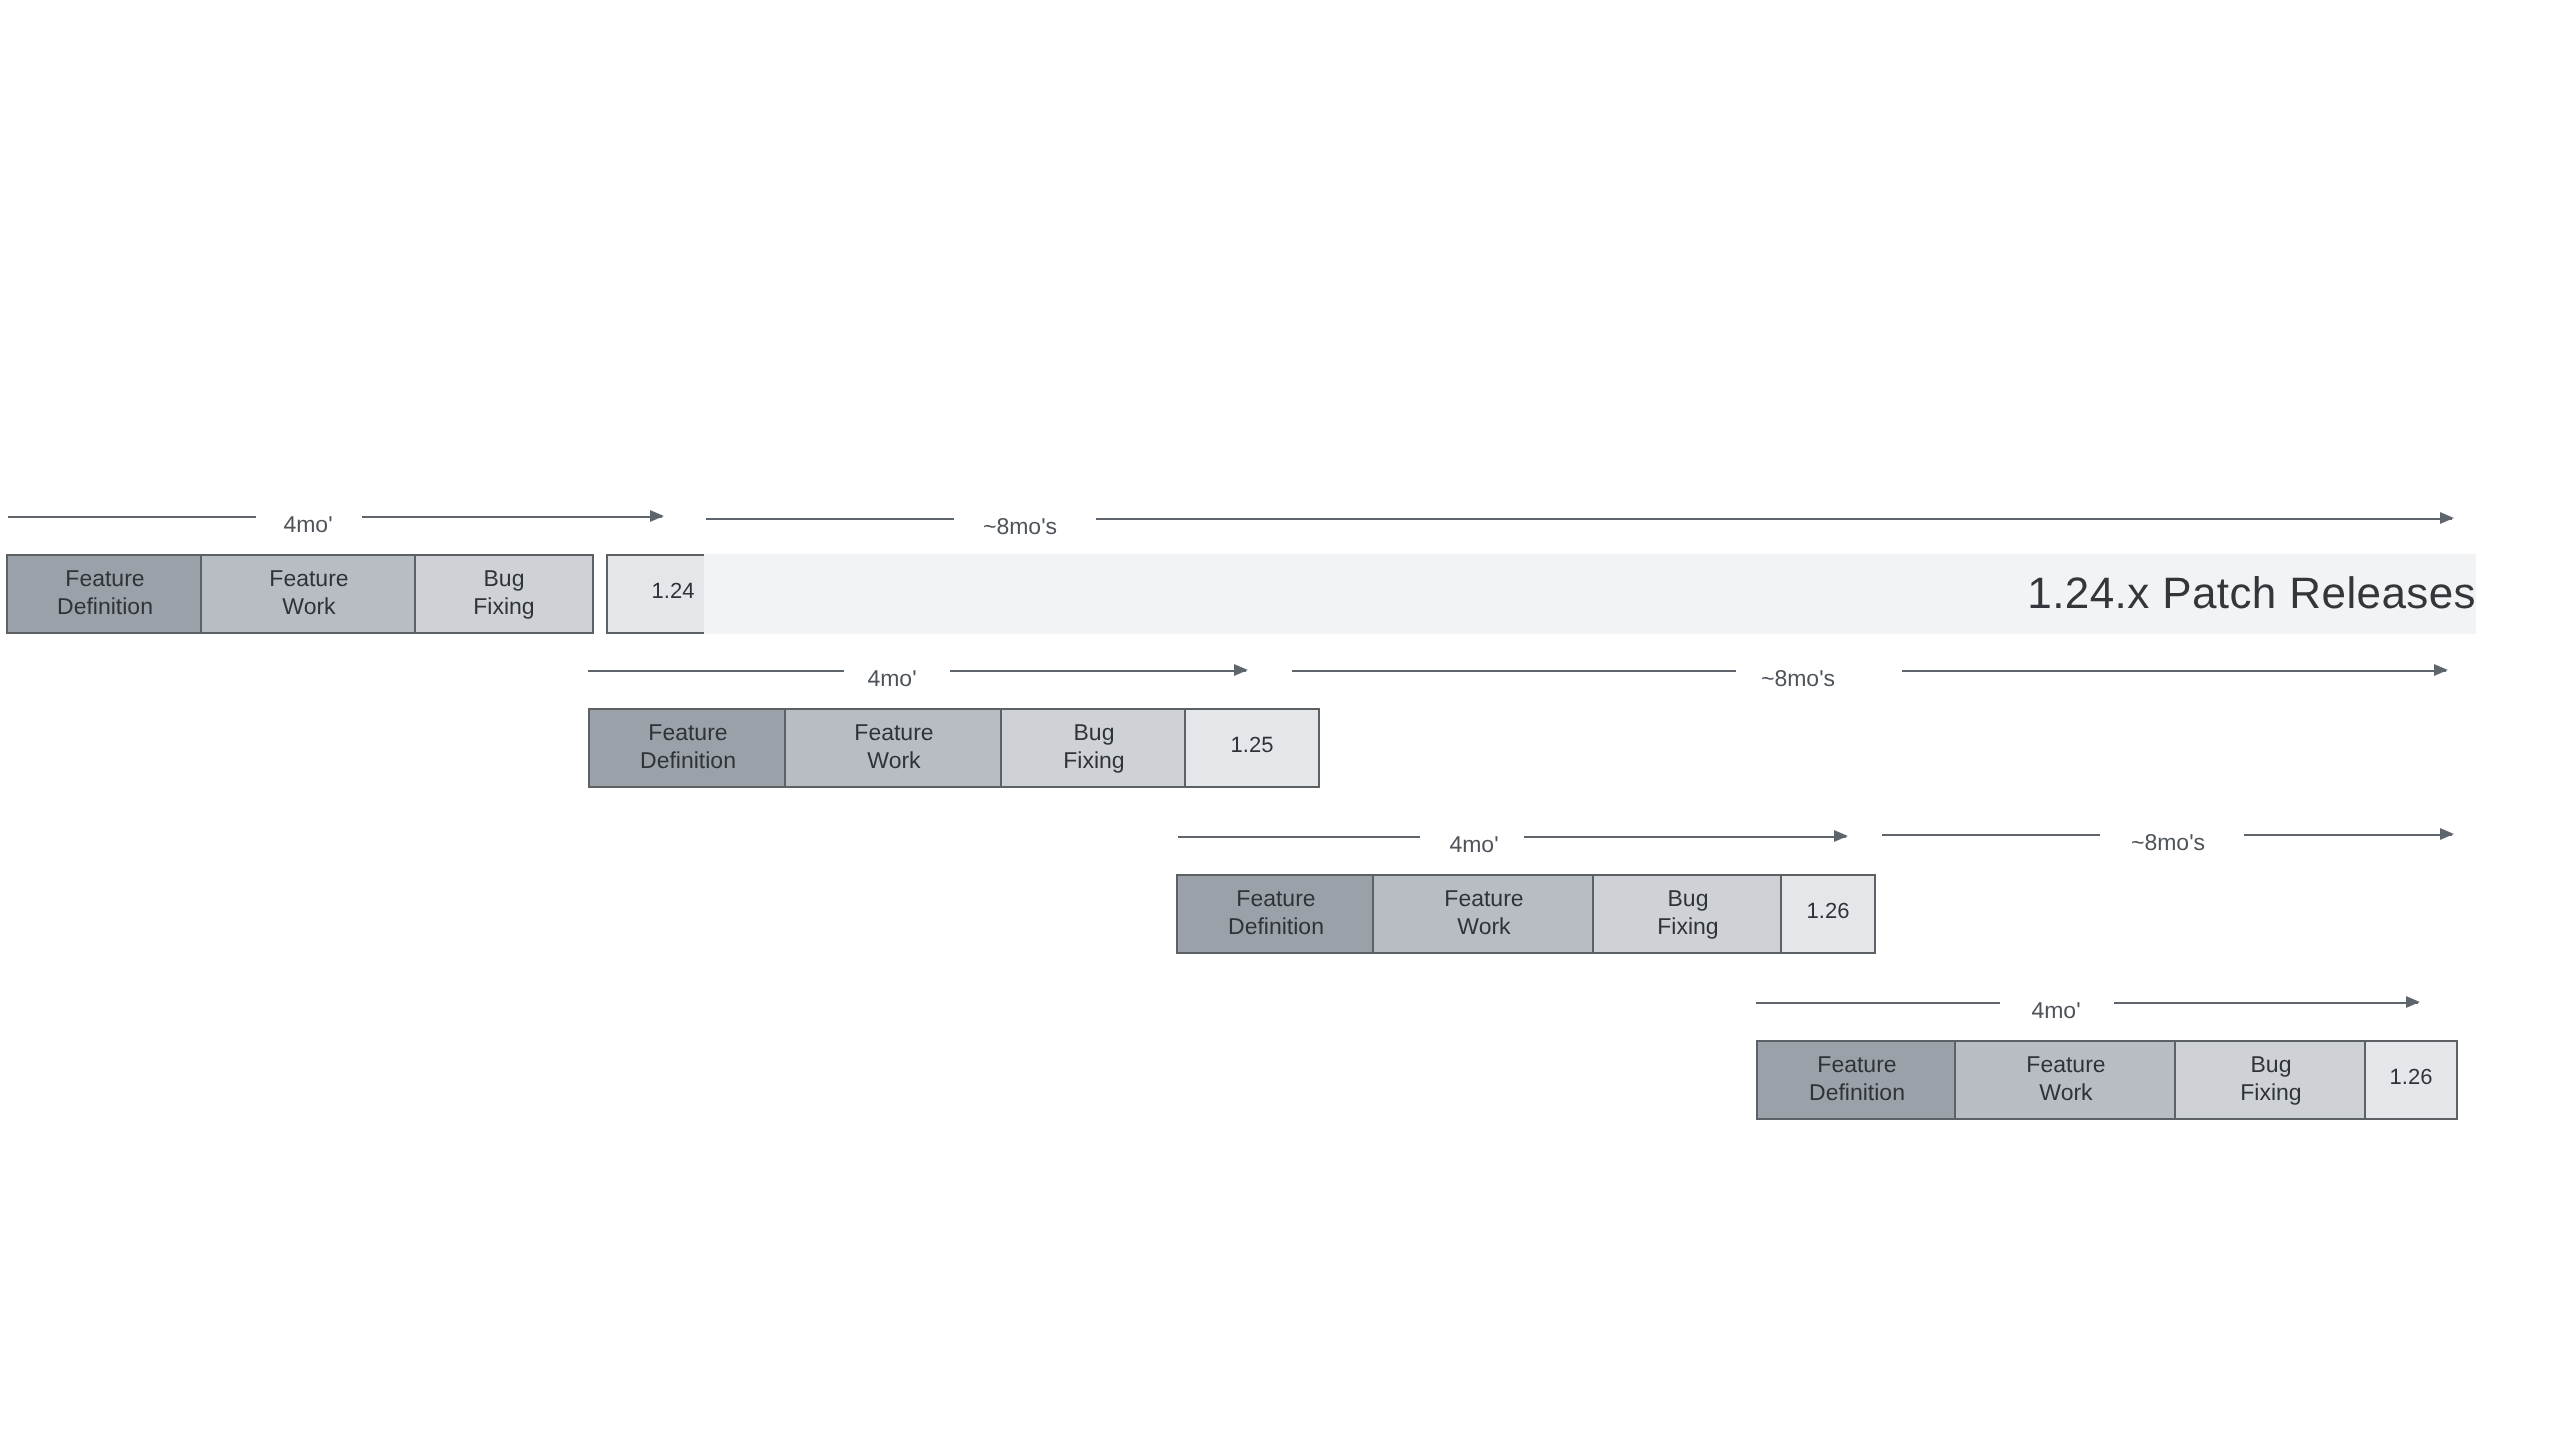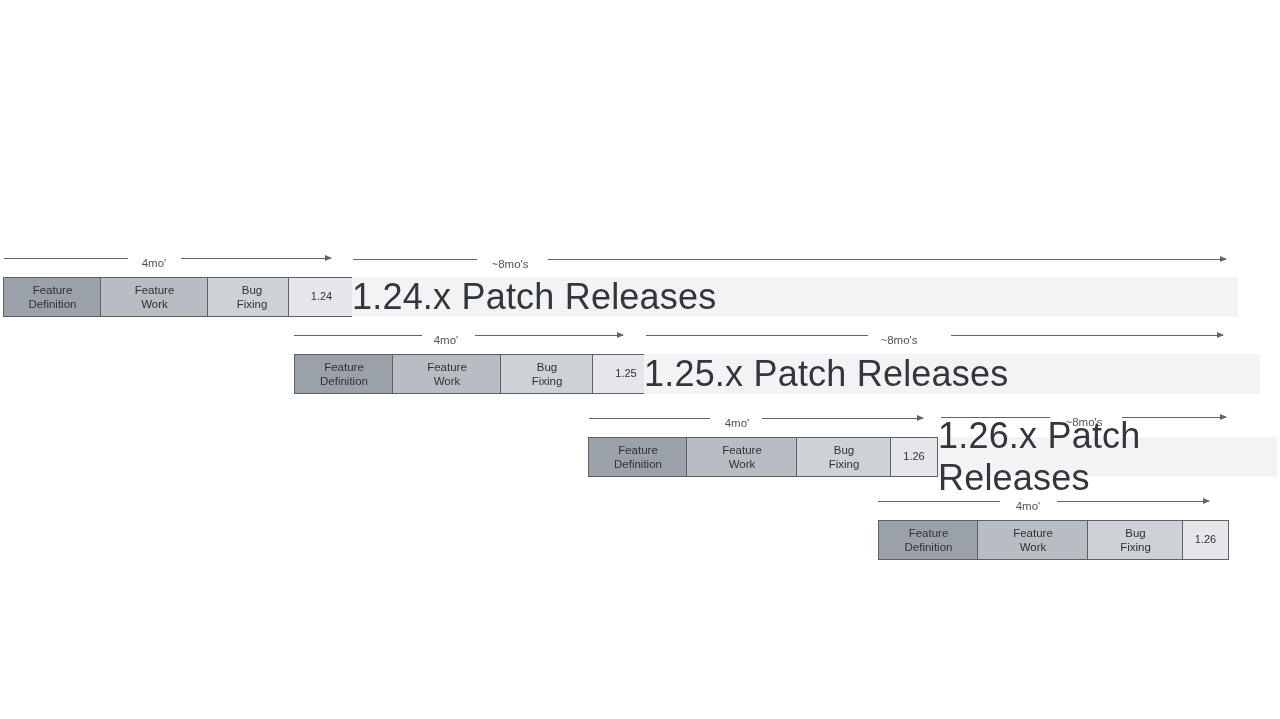--- a/index.html
+++ b/index.html
@@ -30,22 +30,22 @@
   }
   .pbox span{white-space:pre-line;}
   .fd{background:var(--feature-definition-fill);}
   .fw{background:var(--feature-work-fill);}
   .bf{background:var(--bug-fixing-fill);justify-content:center;}
   .ver{background:var(--version-fill);font-size:11px;}
 
   
   .patchbar{
     position:absolute;height:40px;background:var(--patch-bar-fill);
-    display:flex;align-items:center;justify-content:flex-start;
-    font-size:36px;color:var(--patch-text);letter-spacing:0.2px;
+    display:flex;align-items:center;justify-content:flex-end;
+    font-size:22px;color:var(--patch-text);letter-spacing:0.2px;
   }
 
   
   .arrow{position:absolute;height:20px;text-decoration:underline;}
   .arrow .seg{position:absolute;top:6px;height:0;border-top:1.5px solid var(--arrow);}
   .arrow .seg.head::after{
     content:"";position:absolute;right:-1px;top:-4px;width:0;height:0;
     border-left:7px solid var(--arrow);
     border-top:3.5px solid transparent;border-bottom:3.5px solid transparent;
   }
@@ -74,21 +74,21 @@
 Definition</span>
   </div>
   <div class="pbox fw" style="left:100px;top:277px;width:109px">
     <span>Feature
 Work</span>
   </div>
   <div class="pbox bf" style="left:207px;top:277px;width:90px">
     <span>Bug
 Fixing</span>
   </div>
-  <div class="pbox ver" style="left:288px;top:277px;width:67px">
+  <div class="pbox ver" style="left:303px;top:277px;width:67px">
     <span>1.24</span>
   </div>
   <div class="patchbar" style="left:352px;top:277px;width:886px">
     <span>1.24.x Patch Releases</span>
   </div>
 
   <div class="arrow" style="left:294px;top:329px;width:329px">
     <div class="seg" style="left:0;width:128px"></div>
     <span class="lbl" style="left:152px">4mo'</span>
     <div class="seg head" style="left:181px;width:148px"></div>
@@ -106,23 +106,20 @@
     <span>Feature
 Work</span>
   </div>
   <div class="pbox bf" style="left:500px;top:354px;width:94px">
     <span>Bug
 Fixing</span>
   </div>
   <div class="pbox ver" style="left:592px;top:354px;width:68px">
     <span>1.25</span>
   </div>
-  <div class="patchbar" style="left:644px;top:354px;width:616px">
-    <span>1.25.x Patch Releases</span>
-  </div>
 
   <div class="arrow" style="left:589px;top:412px;width:334px">
     <div class="seg" style="left:0;width:121px"></div>
     <span class="lbl" style="left:148px">4mo'</span>
     <div class="seg head" style="left:173px;width:161px"></div>
   </div>
   <div class="arrow" style="left:941px;top:411px;width:285px">
     <div class="seg" style="left:0;width:109px"></div>
     <span class="lbl" style="left:143px">~8mo's</span>
     <div class="seg head" style="left:181px;width:104px"></div>
@@ -135,23 +132,20 @@
     <span>Feature
 Work</span>
   </div>
   <div class="pbox bf" style="left:796px;top:437px;width:96px">
     <span>Bug
 Fixing</span>
   </div>
   <div class="pbox ver" style="left:890px;top:437px;width:48px">
     <span>1.26</span>
   </div>
-  <div class="patchbar" style="left:938px;top:437px;width:339px">
-    <span>1.26.x Patch Releases</span>
-  </div>
 
   <div class="arrow" style="left:878px;top:495px;width:331px">
     <div class="seg" style="left:0;width:122px"></div>
     <span class="lbl" style="left:150px">4mo'</span>
     <div class="seg head" style="left:179px;width:152px"></div>
   </div>
   <div class="pbox fd" style="left:878px;top:520px;width:101px">
     <span>Feature
 Definition</span>
   </div>

